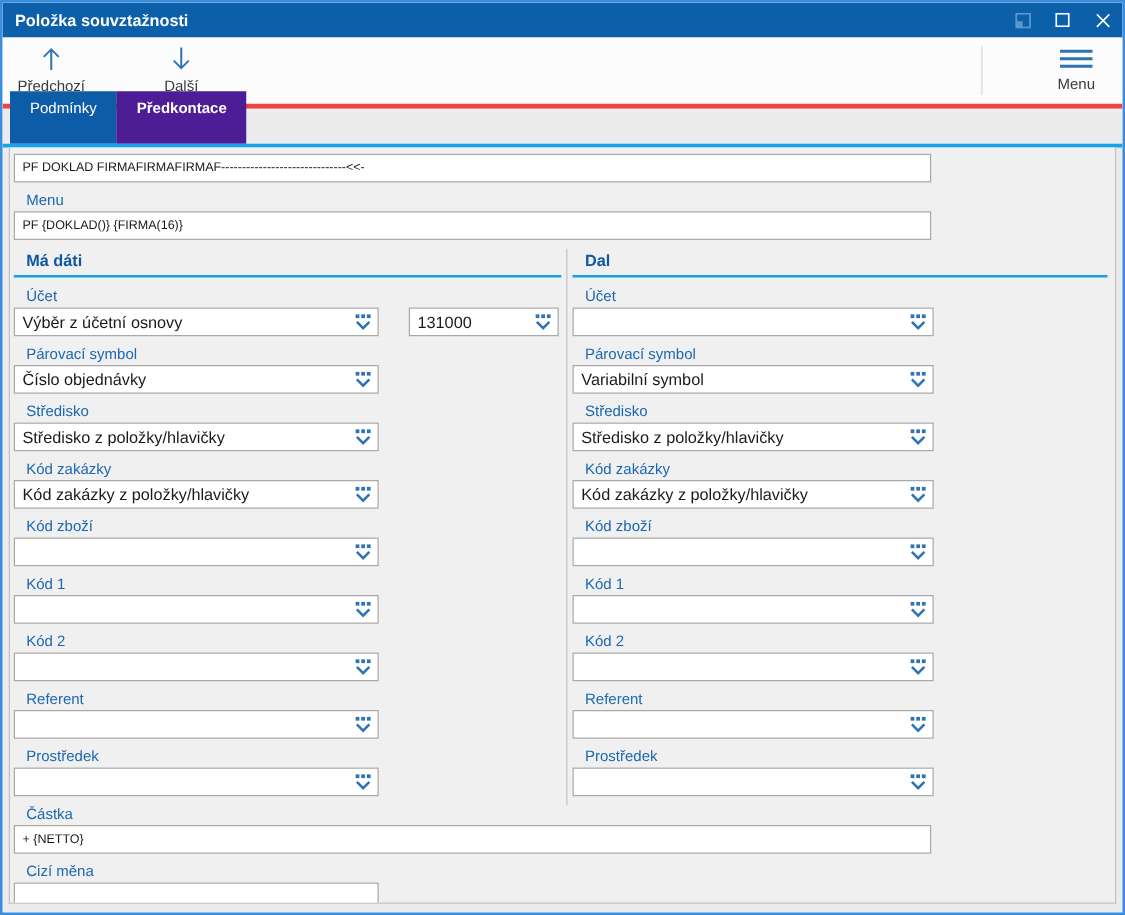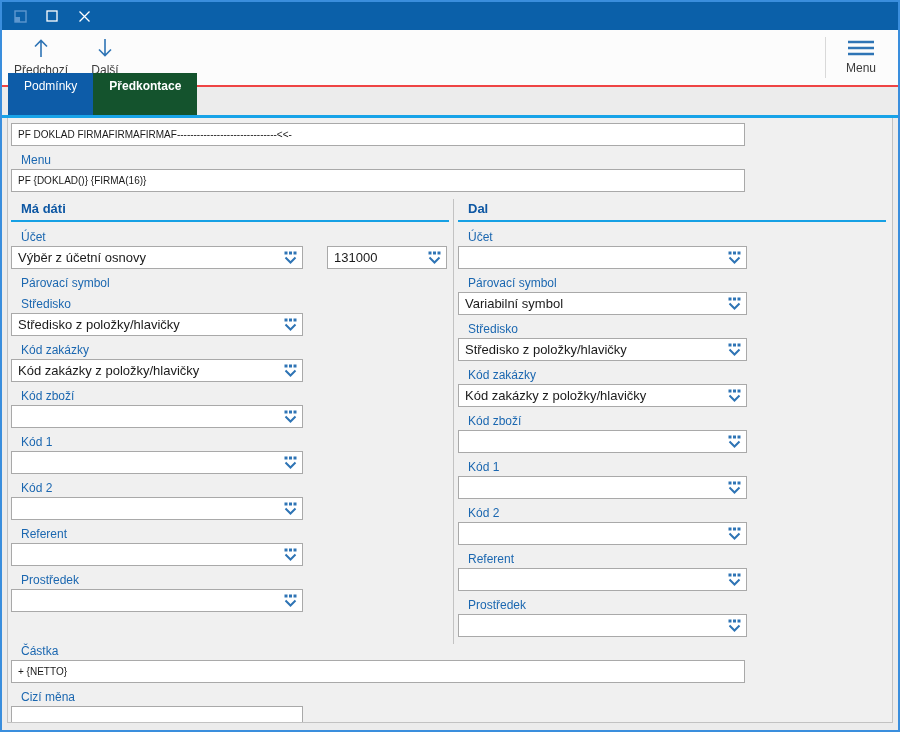--- a/index.html
+++ b/index.html
@@ -21,23 +21,24 @@
     padding:0 8px 0 10px;
   }
   .titlebar .title { color:#fff; font-weight:bold; font-size:13px; flex:1; }
   .titlebar .controls { display:flex; align-items:center; gap:16px; }
   .tb-icon { display:flex; align-items:center; justify-content:center; width:16px; height:16px; cursor:default; }
 
   
   .toolbar {
     height:57px; flex:0 0 57px;
     background:#fcfcfc;
-    border-bottom:2px solid #ef4444;
+    border-bottom:4px solid #ef4444;
     display:flex; align-items:stretch;
     padding:0 6px;
+    gap:40px;
   }
   .tool-btn {
     display:flex; flex-direction:column; align-items:center; justify-content:center;
     min-width:62px; padding:4px 6px 5px 6px; gap:4px;
     color:#3b3b3b; font-size:12px;
   }
   .toolbar .spacer { flex:1; }
   .toolbar .vsep { width:1px; background:#d9d9d9; margin:7px 4px; }
 
   
@@ -45,21 +46,21 @@
     height:28px; flex:0 0 28px;
     background:#ececec;
     display:flex; align-items:flex-end;
     padding-left:6px;
   }
   .tab {
     height:42px; line-height:26px; text-align:center;
     color:#fff; font-size:12px; padding:0 16px; min-width:84px;
   }
   .tab.inactive { background:#0d5ca8; }
-  .tab.active { background:#14532d; font-weight:bold; min-width:98px; }
+  .tab.active { background:#4c1d95; font-weight:bold; min-width:98px; }
   .tab-underline { height:3px; flex:0 0 3px; background:#18a3e8; }
 
   
   .panel {
     flex:1;
     margin:0 5px 7px 5px;
     border:1px solid #c2c2c2; border-top:none;
     background:#f0f0f0;
     padding:5px 0 0 3px;
     overflow:hidden;
@@ -103,20 +104,21 @@
   .section-rule { height:2px; background:#16a0e4; margin-bottom:8px; }
   .col-left .section-rule { margin-right:4px; }
   .col-right .section-rule { margin-right:6px; }
 </style>
 </head>
 <body>
 
 <div class="window">
 
   <div class="titlebar">
+    <span class="title">Položka souvztažnosti</span>
     <span class="controls">
       <span class="tb-icon">
         <svg width="13" height="13" viewBox="0 0 13 13">
           <rect x="1" y="1" width="11" height="11" fill="none" stroke="#5d97cf" stroke-width="1.4"></rect>
           <rect x="1" y="7" width="5" height="5" fill="#5d97cf"></rect>
         </svg>
       </span>
       <span class="tb-icon">
         <svg width="12" height="12" viewBox="0 0 12 12">
           <rect x="1" y="1" width="10" height="10" fill="none" stroke="#ffffff" stroke-width="1.3"></rect>
@@ -195,20 +197,29 @@
                     <rect x="5" y="0.5" width="3" height="3" fill="#2e74b5"></rect>
                     <rect x="9.5" y="0.5" width="3" height="3" fill="#2e74b5"></rect>
                     <path d="M1.5 6.5 L6.5 11.5 L11.5 6.5" fill="none" stroke="#2e74b5" stroke-width="2"></path>
                   </svg></span>
             </div>
           </div>
         </div>
 
         <div class="field">
           <span class="flabel">Párovací symbol</span>
+          <div class="combo w-main">
+            <span class="combo-value">Číslo objednávky</span>
+            <span class="combo-icon"><svg width="13" height="14" viewBox="0 0 13 14">
+                  <rect x="0.5" y="0.5" width="3" height="3" fill="#2e74b5"></rect>
+                  <rect x="5" y="0.5" width="3" height="3" fill="#2e74b5"></rect>
+                  <rect x="9.5" y="0.5" width="3" height="3" fill="#2e74b5"></rect>
+                  <path d="M1.5 6.5 L6.5 11.5 L11.5 6.5" fill="none" stroke="#2e74b5" stroke-width="2"></path>
+                </svg></span>
+          </div>
         </div>
 
         <div class="field">
           <span class="flabel">Středisko</span>
           <div class="combo w-main">
             <span class="combo-value">Středisko z položky/hlavičky</span>
             <span class="combo-icon"><svg width="13" height="14" viewBox="0 0 13 14">
                   <rect x="0.5" y="0.5" width="3" height="3" fill="#2e74b5"></rect>
                   <rect x="5" y="0.5" width="3" height="3" fill="#2e74b5"></rect>
                   <rect x="9.5" y="0.5" width="3" height="3" fill="#2e74b5"></rect>

